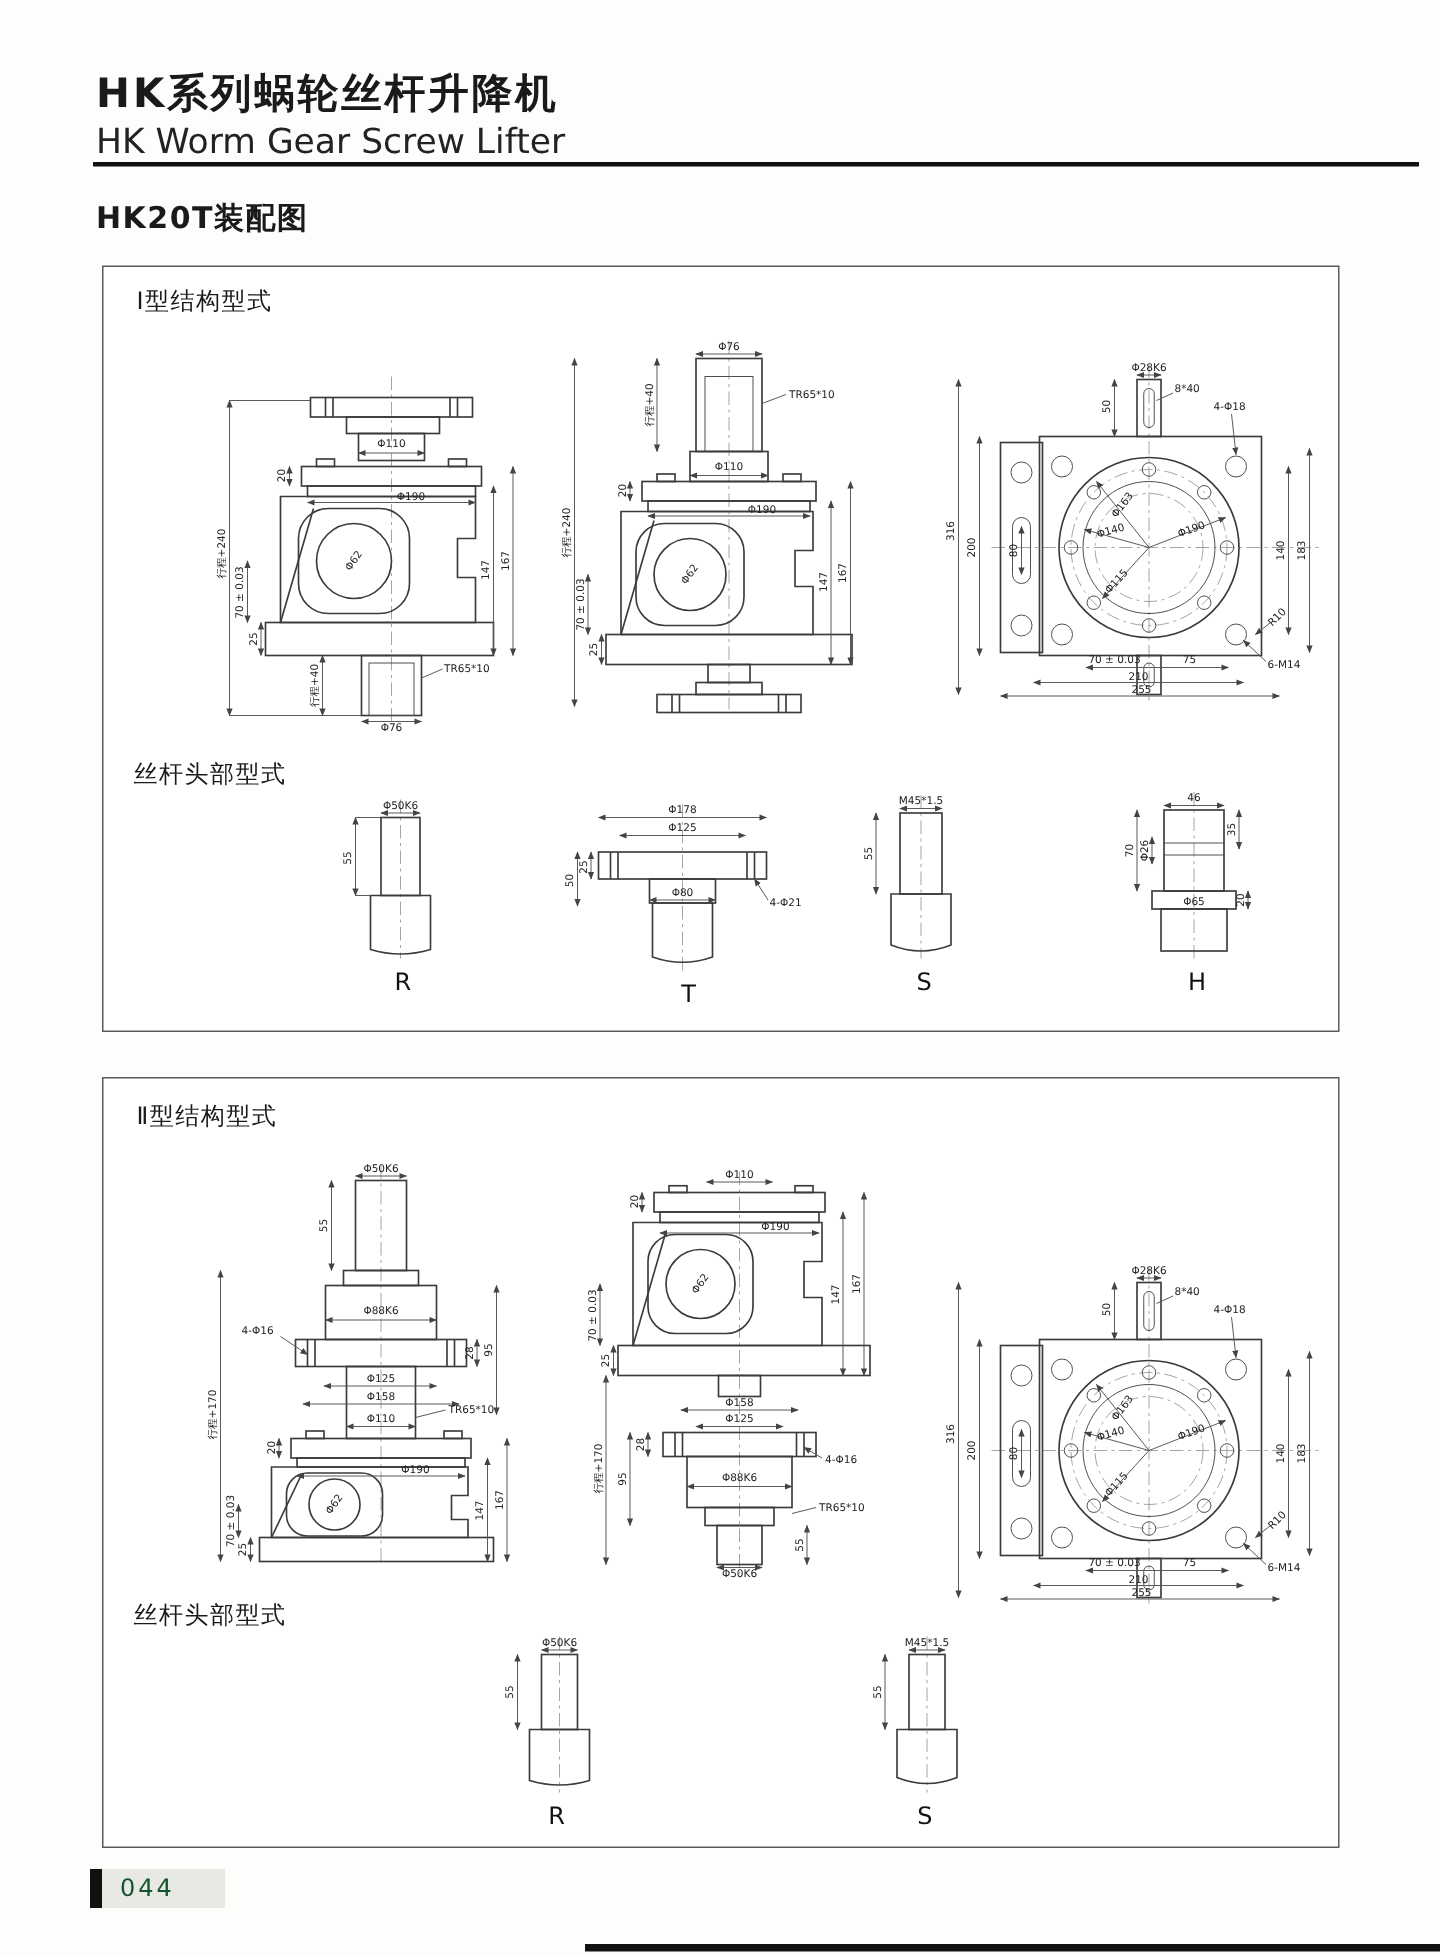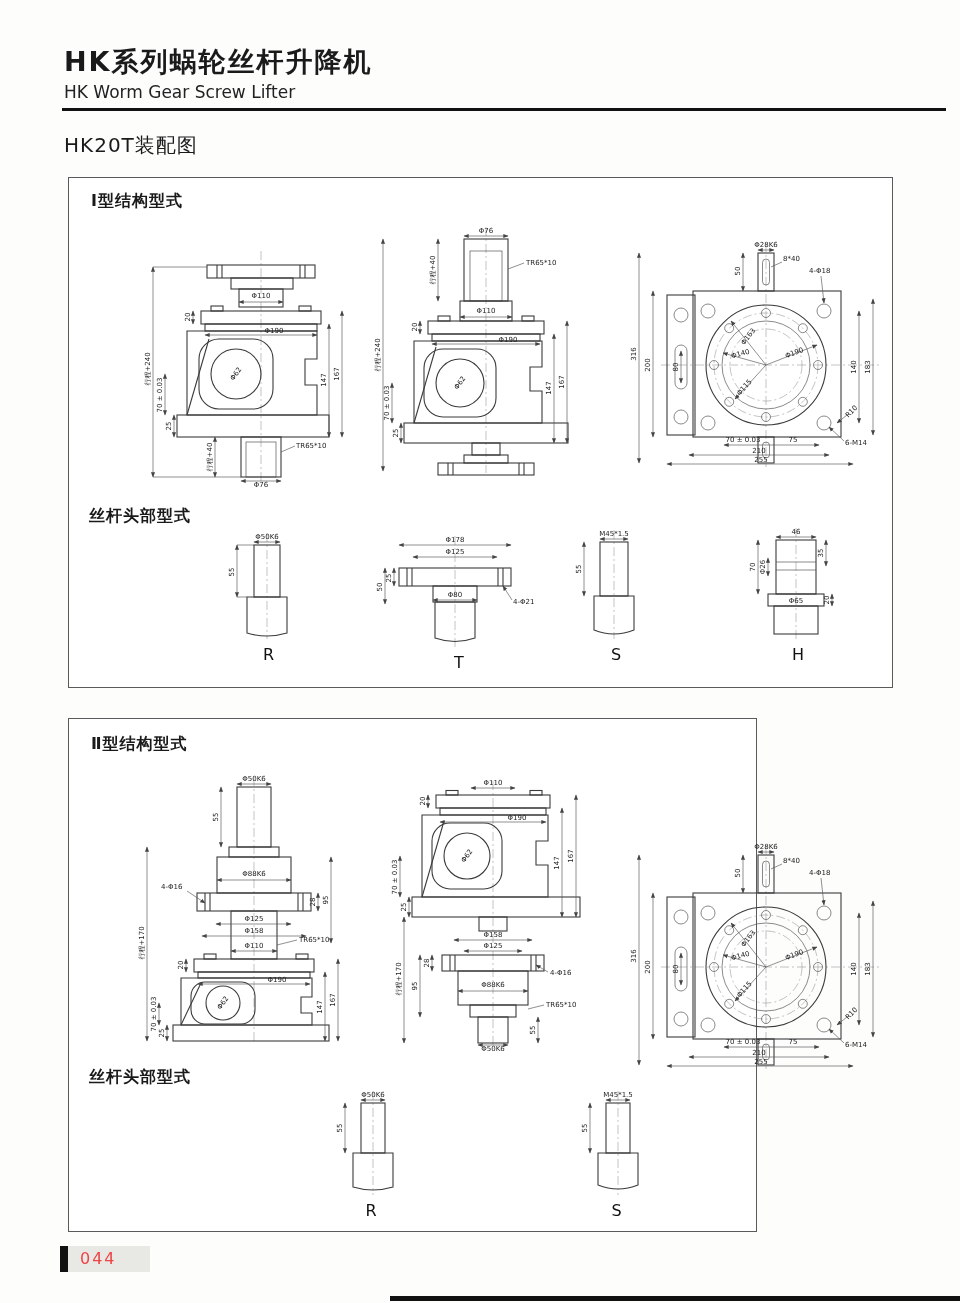--- a/index.html
+++ b/index.html
@@ -1,28 +1,28 @@
 <!DOCTYPE html>
 <html><head>
 <meta charset="utf-8">
 <style>
   *{margin:0;padding:0;box-sizing:border-box}
   html,body{width:960px;height:1303px;background:#fdfdfc;overflow:hidden}
   body{position:relative;font-family:"DejaVu Sans","Liberation Sans",sans-serif;color:#1a1a1a}
   .abs{position:absolute}
   .title-zh{left:64px;top:44px;font-size:27px;font-weight:700;letter-spacing:2px}
-  .title-en{left:64px;top:82px;font-size:17px;color:#222}
+  .title-en{left:64px;top:82px;font-size:23px;color:#222}
   .head-rule{left:62px;top:108px;width:884px;height:3px;background:#111}
-  .page-title{left:64px;top:132px;font-size:20px;font-weight:normal;letter-spacing:1px}
+  .page-title{left:64px;top:132px;font-size:20px;font-weight:bold;letter-spacing:1px}
   .box{border:1px solid #5a5a5a;background:#fff}
-  .sec-title{font-size:16px;font-weight:bold;letter-spacing:1px}
+  .sec-title{font-size:16px;font-weight:normal;letter-spacing:1px}
   .head-label{font-size:16px;color:#111;text-align:center;font-family:"DejaVu Sans",sans-serif}
   .footer-strip{left:60px;top:1246px;width:90px;height:26px;background:#e8e8e5}
   .footer-bar{left:60px;top:1246px;width:8px;height:26px;background:#111}
-  .footer-num{left:80px;top:1249px;font-size:16px;letter-spacing:2px;color:#ef4444}
+  .footer-num{left:80px;top:1249px;font-size:16px;letter-spacing:2px;color:#14532d}
   .bottom-edge{left:390px;top:1296px;width:570px;height:5px;background:#111}
   
   svg{overflow:visible}
   svg text{fill:#222;font-family:"DejaVu Sans",sans-serif}
   .ln{fill:none;stroke:#3b3b3b;stroke-width:1.1}
   .fn{fill:none;stroke:#4a4a4a;stroke-width:.65}
   .cl{fill:none;stroke:#9a9a9a;stroke-width:.6;stroke-dasharray:9 3 2 3}
   .dm{fill:none;stroke:#555;stroke-width:.65}
   .dim{font-size:7px;text-anchor:middle}
   .dimL{font-size:7px;text-anchor:start}
@@ -301,21 +301,21 @@
       <line class="dm" x1="88" y1="14" x2="88" y2="40" marker-start="url(#ar)" marker-end="url(#ar)"></line>
       <text class="dim" x="85" y="27" font-size="6" transform="rotate(-90 85 27)">35</text>
       <text class="dim" x="58" y="77" font-size="6">Φ65</text>
       <line class="dm" x1="94" y1="68" x2="94" y2="80" marker-start="url(#ar)" marker-end="url(#ar)"></line>
       <text class="dim" x="91" y="74" font-size="5.5" transform="rotate(-90 91 74)">20</text>
     </svg>
     <div class="head-label">H</div>
   </div>
 </div>
 
-<div class="abs box" style="left:68px;top:718px;width:689px;height:514px">
+<div class="abs box" style="left:68px;top:718px;width:825px;height:514px">
   <div class="abs sec-title" style="left:22px;top:15px">Ⅱ型结构型式</div>
   <div class="abs sec-title" style="left:20px;top:348px">丝杆头部型式</div>
 
   <svg class="abs" style="left:70px;top:54px" width="225" height="272" viewBox="0 0 225 272">
     <line class="cl" x1="115" y1="4" x2="115" y2="270"></line>
     <g class="ln">
       <rect x="98" y="14" width="34" height="60"></rect>
       <rect x="90" y="74" width="50" height="10"></rect>
       <rect x="78" y="84" width="74" height="36"></rect>
       <rect x="58" y="120" width="114" height="18"></rect>

